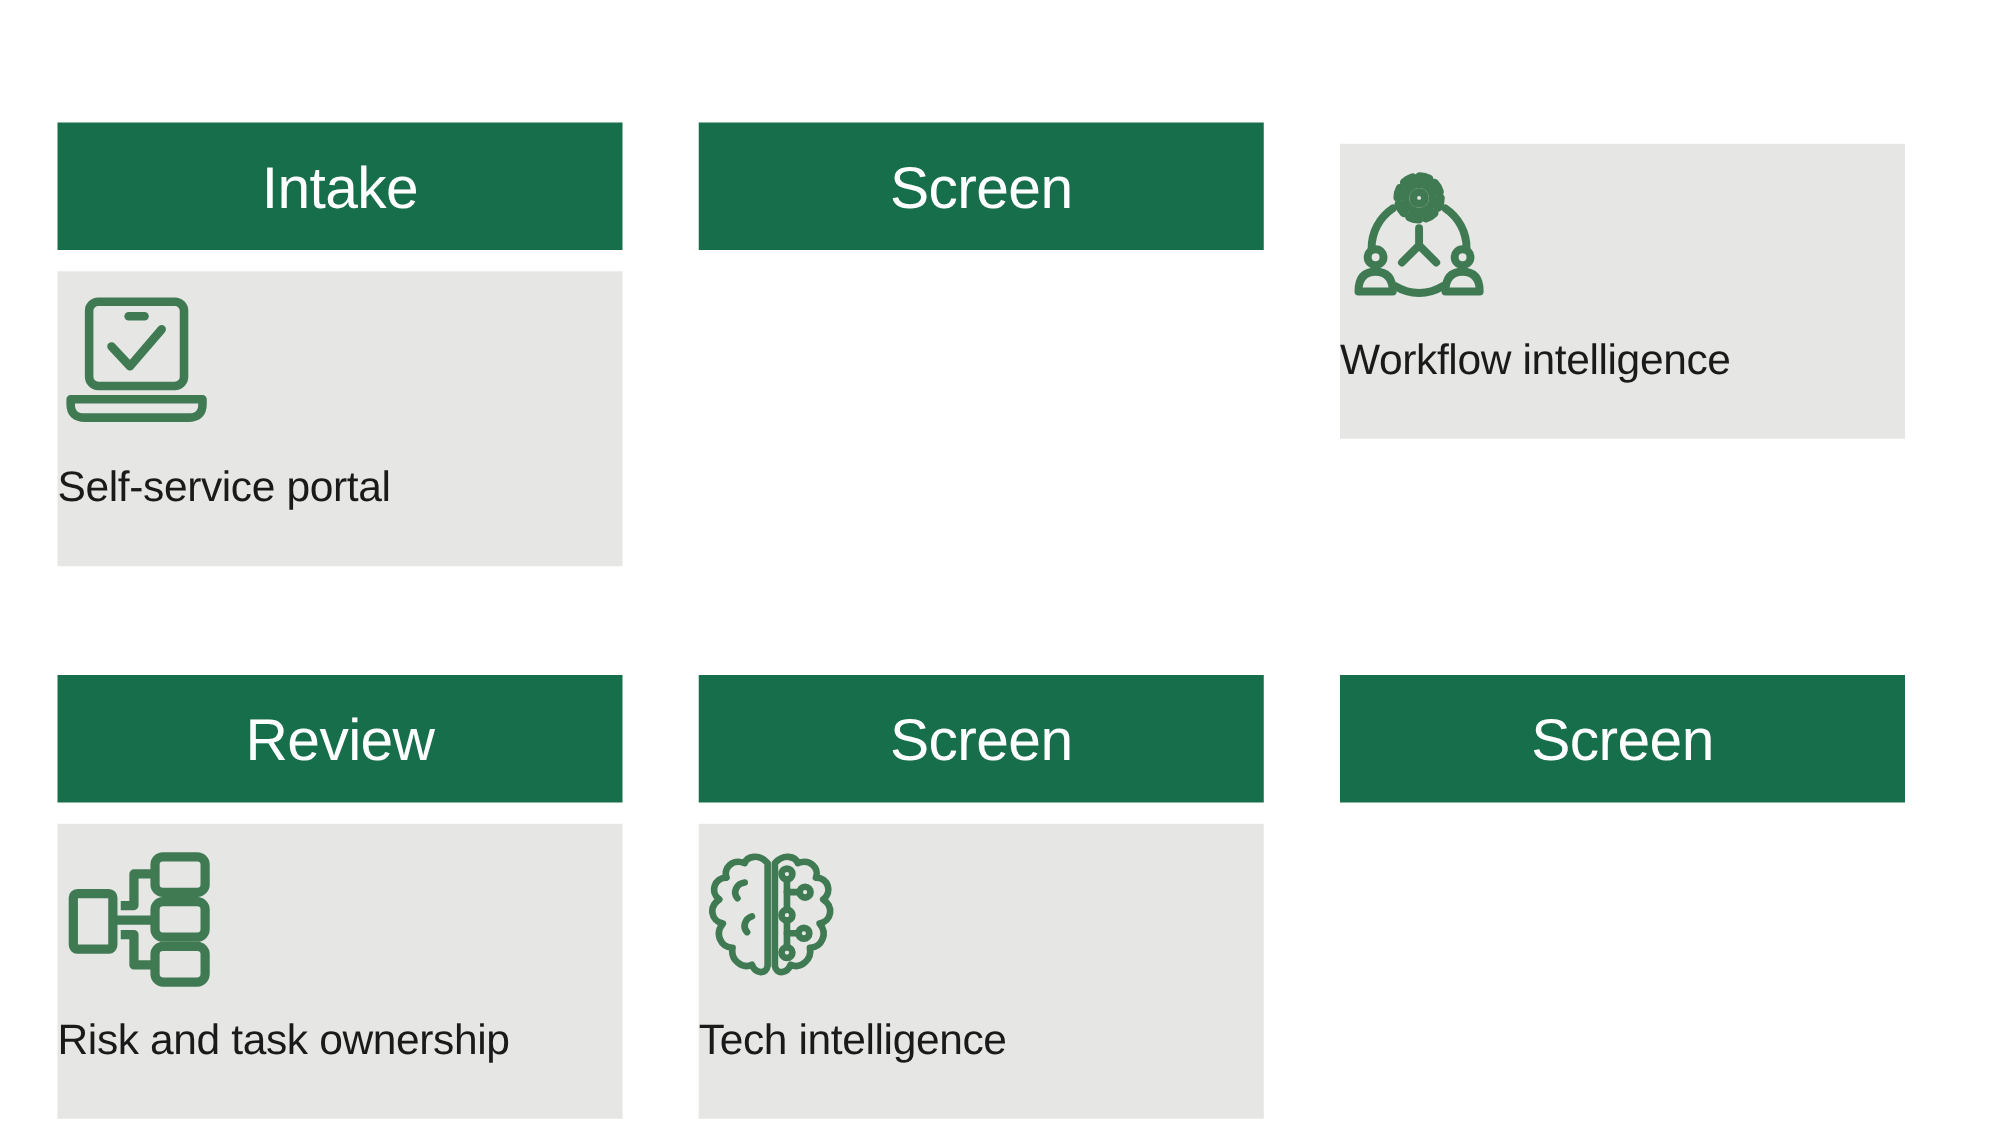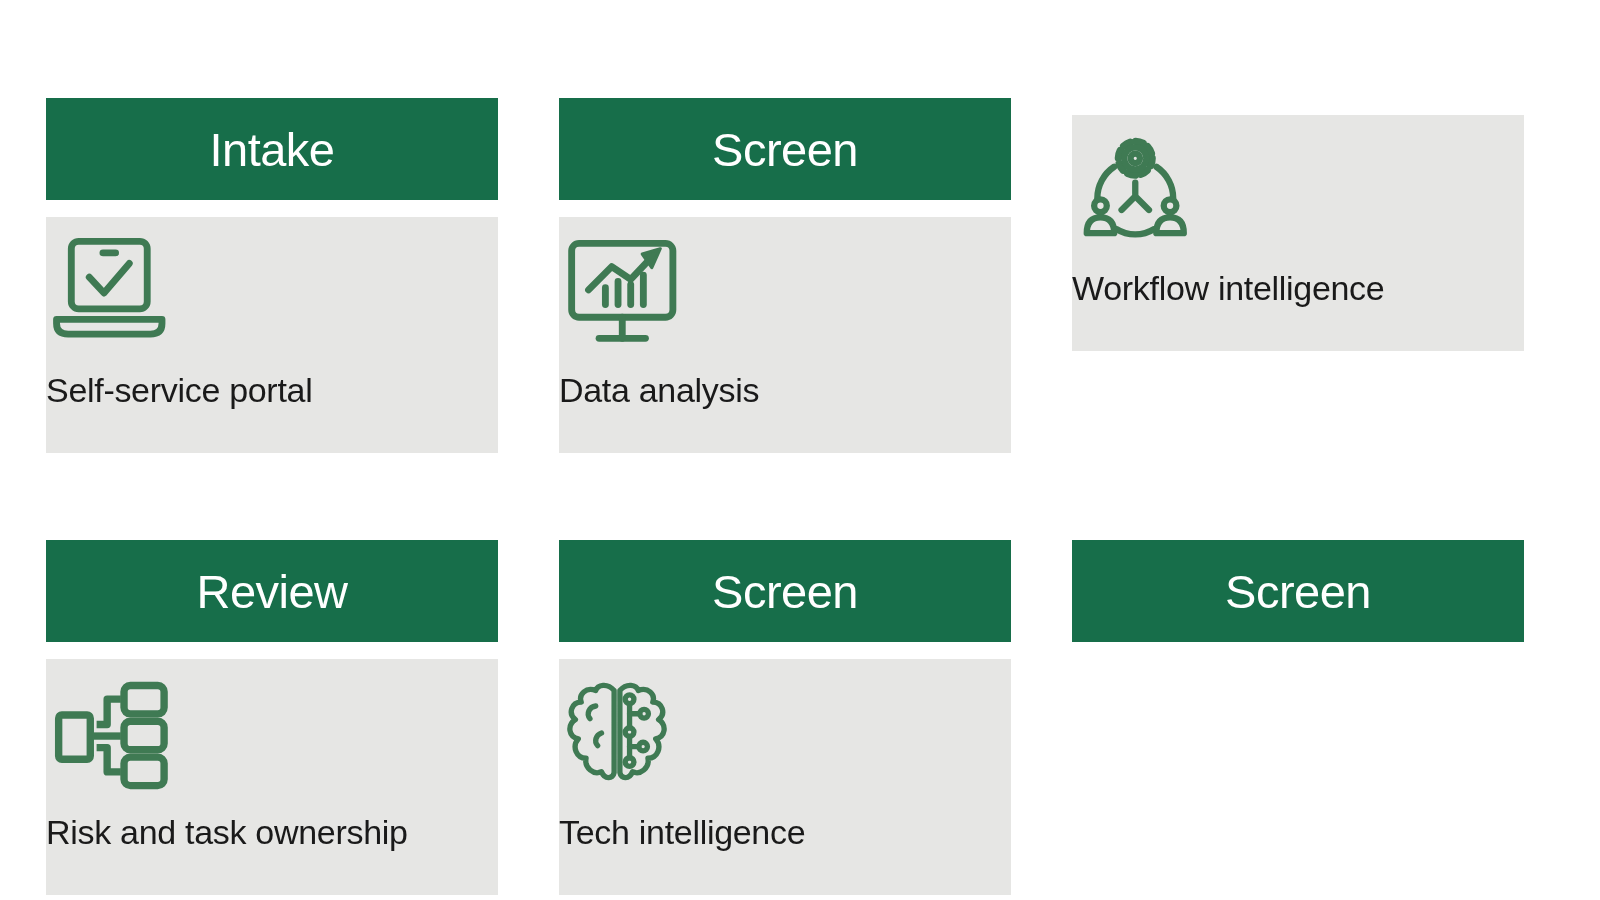--- a/index.html
+++ b/index.html
@@ -80,36 +80,20 @@
         </svg>
       </div>
       <div class="card-label">Self-service portal</div>
     </div>
   </div>
 
   <div class="card">
     <div class="card-header">
       <span class="card-title">Screen</span>
     </div>
-    <div class="card-body">
-      <div class="icon-wrap">
-        <svg viewBox="0 0 120 110" fill="none" stroke="currentColor" stroke-width="6.5" stroke-linecap="round" stroke-linejoin="round">
-          <rect x="12" y="8" width="96" height="70" rx="7"></rect>
-          <line x1="60" y1="78" x2="60" y2="98"></line>
-          <line x1="38" y1="98" x2="82" y2="98"></line>
-          <line x1="44" y1="66" x2="44" y2="50"></line>
-          <line x1="56" y1="66" x2="56" y2="44"></line>
-          <line x1="68" y1="66" x2="68" y2="47"></line>
-          <line x1="80" y1="66" x2="80" y2="38"></line>
-          <polyline points="28,52 50,30 68,42 85,24"></polyline>
-          <path d="M96,13 L79,18 L88,31 Z" fill="currentColor" stroke-width="3"></path>
-        </svg>
-      </div>
-      <div class="card-label">Data analysis</div>
-    </div>
   </div>
 
   <div class="card">
     <div class="card-body">
       <div class="icon-wrap">
         <svg viewBox="0 0 120 110" fill="none" stroke="currentColor" stroke-width="6" stroke-linecap="round" stroke-linejoin="round">
           <circle cx="60" cy="24" r="16" stroke-width="7" stroke-dasharray="7.2 5.36"></circle>
           <circle cx="60" cy="24" r="10.5"></circle>
           <circle cx="60" cy="24" r="4.5"></circle>
           <path d="M60,47 V60 M60,60 L47,73 M60,60 L73,73"></path>

